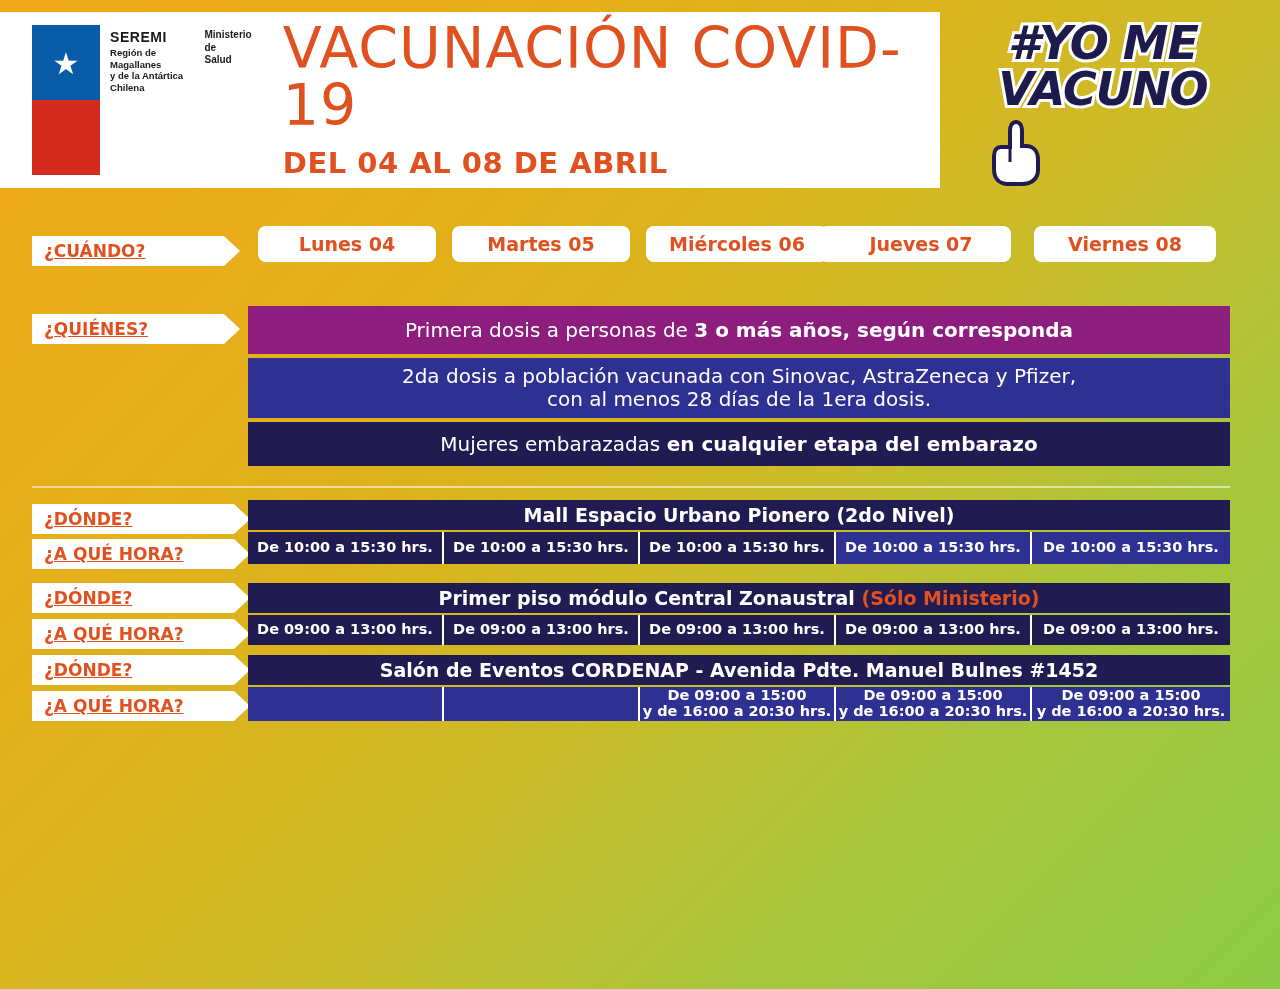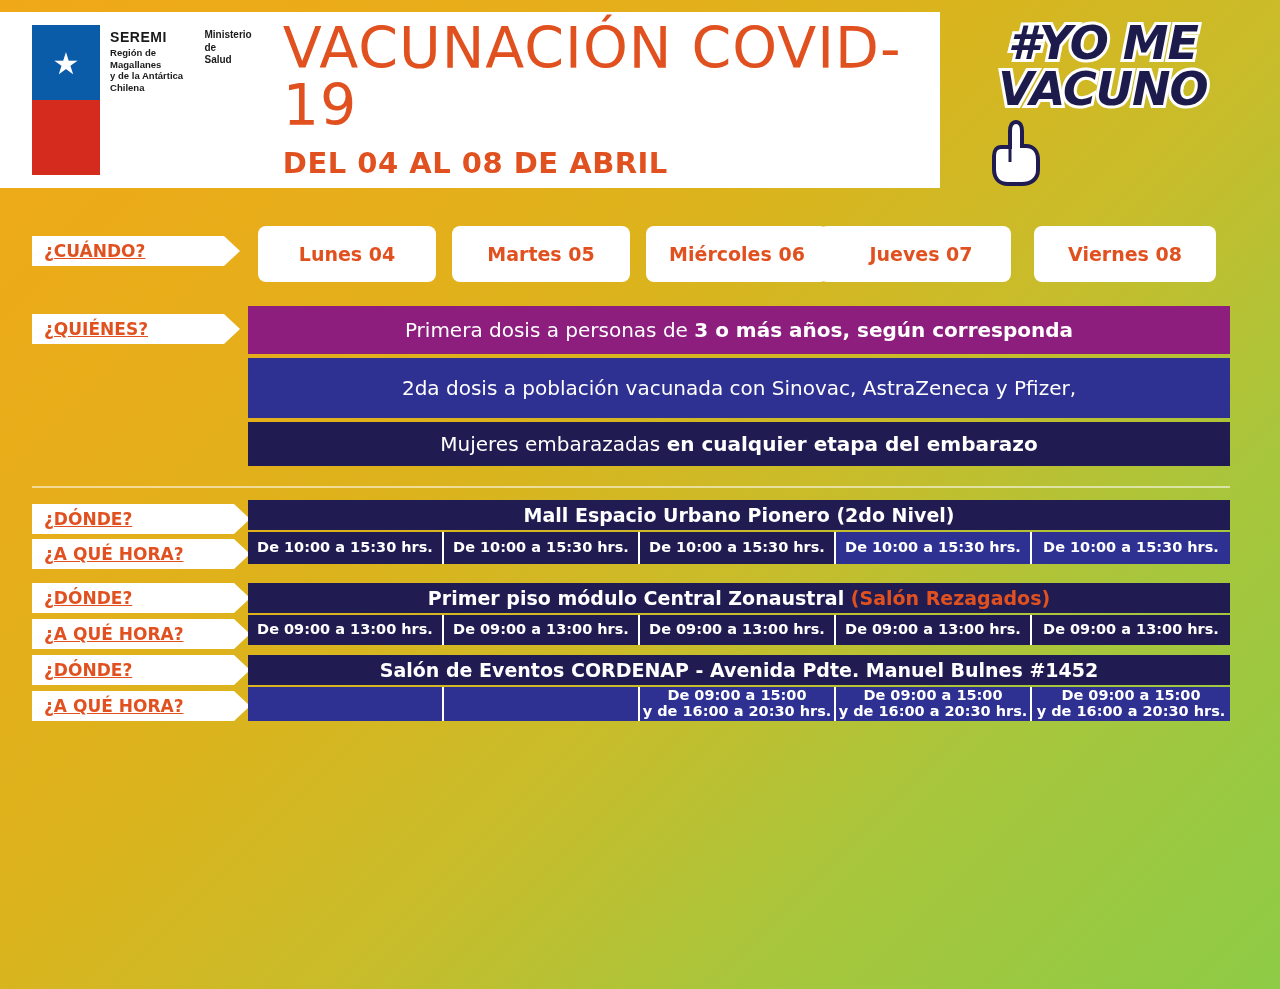--- a/index.html
+++ b/index.html
@@ -147,21 +147,21 @@
     font-family: "DejaVu Sans", sans-serif;
     clip-path: polygon(0 0, calc(100% - 16px) 0, 100% 50%, calc(100% - 16px) 100%, 0 100%);
     left: 32px;
     text-decoration: underline;
   }
 
   
   .day-pill {
     position: absolute;
     top: 226px;
-    height: 56px;
+    height: 36px;
     background: #fff;
     border-radius: 8px;
     color: #e1511f;
     font-weight: bold;
     font-size: 19px;
     display: flex;
     align-items: center;
     justify-content: center;
     font-family: "DejaVu Sans", sans-serif;
   }
@@ -280,20 +280,21 @@
 <div class="day-pill" style="left:1034px; width:182px;">Viernes 08</div>
 
 <div class="lbl" style="top:314px; width:196px;">¿QUIÉNES?</div>
 
 <div class="who-row who1">
   <span><span>Primera dosis a personas de </span><b>3 o más años, según corresponda</b></span>
 </div>
 <div class="who-row who2">
   <span style="text-align:center;">
     <span>2da dosis a población vacunada con Sinovac, AstraZeneca y Pfizer,</span><br>
+    <span>con al menos 28 días de la 1era dosis.</span>
   </span>
 </div>
 <div class="who-row who3">
   <span><span>Mujeres embarazadas </span><b>en cualquier etapa del embarazo</b></span>
 </div>
 
 <div class="divider"></div>
 
 <div class="lbl" style="top:504px; width:206px;">¿DÓNDE?</div>
 <div class="where-bar" style="top:500px;">Mall Espacio Urbano Pionero  (2do Nivel)</div>
@@ -302,21 +303,21 @@
 <div class="hours-row" style="top:532px; height:32px;">
   <div class="hours-cell blue-b" style="width:196px;">De 10:00 a 15:30 hrs.</div>
   <div class="hours-cell blue-b" style="width:196px;">De 10:00 a 15:30 hrs.</div>
   <div class="hours-cell blue-b" style="width:196px;">De 10:00 a 15:30 hrs.</div>
   <div class="hours-cell blue-a" style="width:196px;">De 10:00 a 15:30 hrs.</div>
   <div class="hours-cell blue-a" style="width:198px;">De 10:00 a 15:30 hrs.</div>
 </div>
 
 <div class="lbl" style="top:583px; width:206px;">¿DÓNDE?</div>
 <div class="where-bar" style="top:583px;">
-  <span><span>Primer piso módulo Central Zonaustral </span><span class="hl">(Salón Rezagados)</span></span>
+  <span><span>Primer piso módulo Central Zonaustral </span><span class="hl">(Sólo Ministerio)</span></span>
 </div>
 
 <div class="lbl" style="top:619px; width:206px;">¿A QUÉ HORA?</div>
 <div class="hours-row" style="top:615px; height:30px;">
   <div class="hours-cell blue-b" style="width:196px;">De 09:00 a 13:00 hrs.</div>
   <div class="hours-cell blue-b" style="width:196px;">De 09:00 a 13:00 hrs.</div>
   <div class="hours-cell blue-b" style="width:196px;">De 09:00 a 13:00 hrs.</div>
   <div class="hours-cell blue-b" style="width:196px;">De 09:00 a 13:00 hrs.</div>
   <div class="hours-cell blue-b" style="width:198px;">De 09:00 a 13:00 hrs.</div>
 </div>

